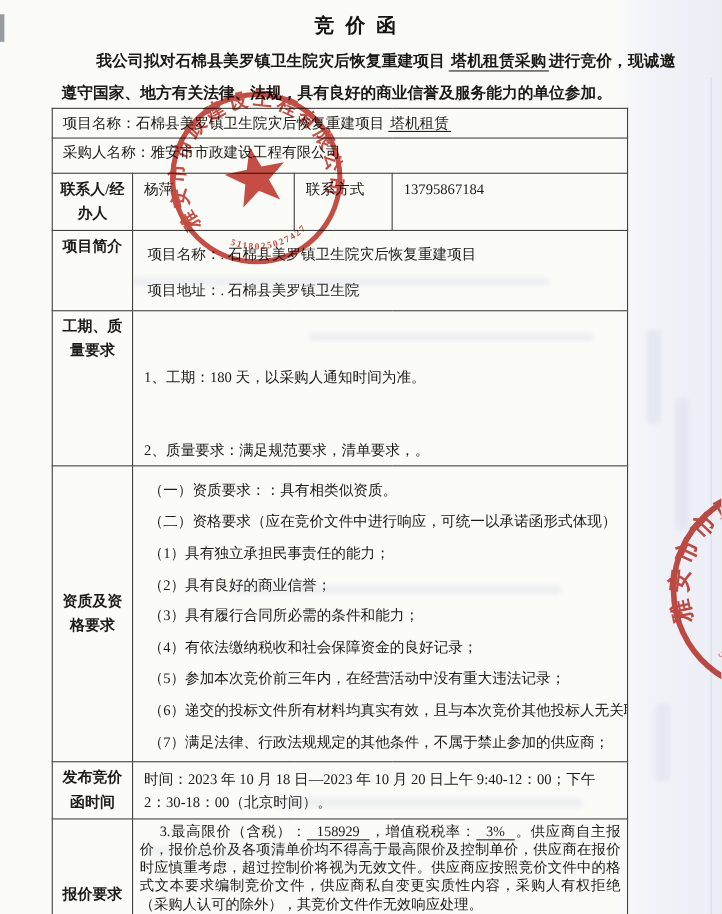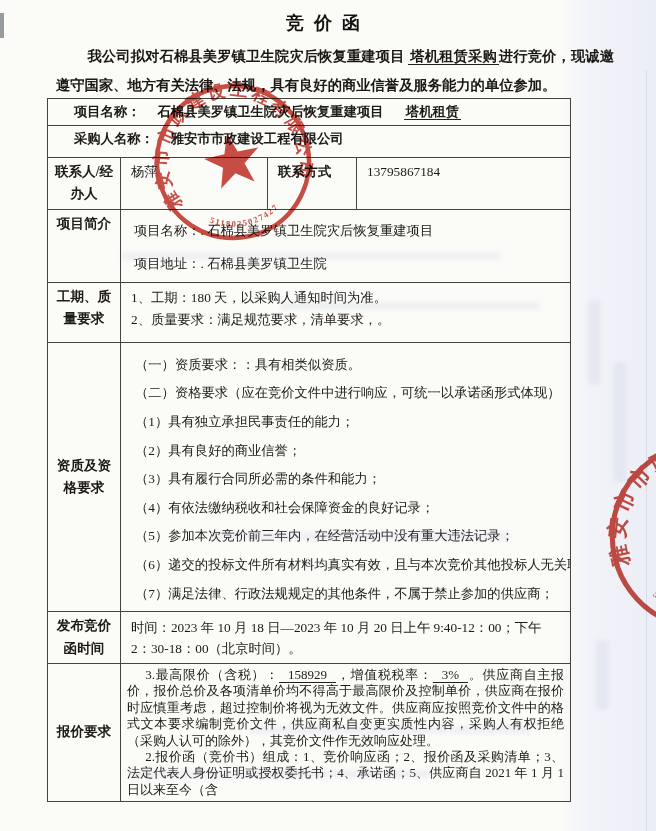--- a/index.html
+++ b/index.html
@@ -24,31 +24,31 @@
     border-collapse:collapse;table-layout:fixed;
     font-size:13.3px;color:#1d1a17;
   }
   .bid-table td{
     border:1px solid #45433f;vertical-align:top;
     padding:3px 6px;line-height:1.65;overflow:hidden;
   }
   .lc{font-weight:700;text-align:center;word-break:break-all;
       padding:5px 2px;line-height:1.95;font-size:13.6px;}
   .vmid{vertical-align:middle !important;}
-  .b{font-weight:700;margin-left:17px;}
+  .b{font-weight:400;}
   .u{border-bottom:1.4px solid #23201d;padding:0 2px;}
   .u2{border-bottom:1.4px solid #23201d;padding:0 9px;}
   tr.r1{height:26px} tr.r2{height:32px} tr.r3{height:46px}
   tr.r4{height:66px} tr.r5{height:56px} tr.r6{height:60px}
   tr.r7{height:264px} tr.r8{height:46px} tr.r9{height:116px}
   .r1 td,.r2 td{line-height:20px;padding-left:9px;}
   .r3 .cell-pad{padding-left:10px;}
   .r4 .line{line-height:30px;padding:3px 0 0 7px;}
   .r5 .val{padding:8px 0 0 7px;}
-  .r6 .line{line-height:21px;padding:1px 0 0 4px;}
+  .r6 .line{line-height:21px;padding:1px 0 0 4px;margin-top:45px;}
   .r7 .item{line-height:28.6px;white-space:nowrap;padding-left:8px;}
   .r7 .items-wrap{padding-top:5px;}
   .r8 .val{padding:2px 2px 0 4px;line-height:21px;}
   .r9 p{margin:0;line-height:16.4px;font-size:13px;text-align:justify;}
   .r9 .p1{text-indent:1.4em;}
   .r9 .p2{text-indent:1.4em;}
   
   .footer{
     position:absolute;left:47px;top:814px;width:523px;text-align:center;
     font-size:12.5px;letter-spacing:3px;color:#24211e;

